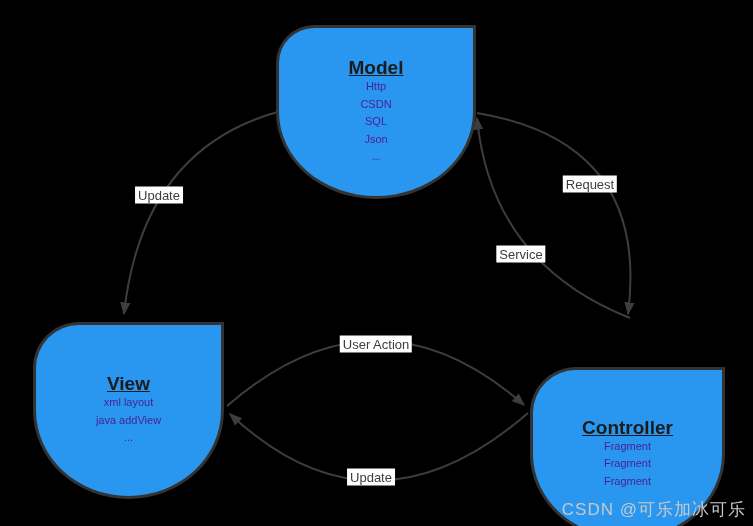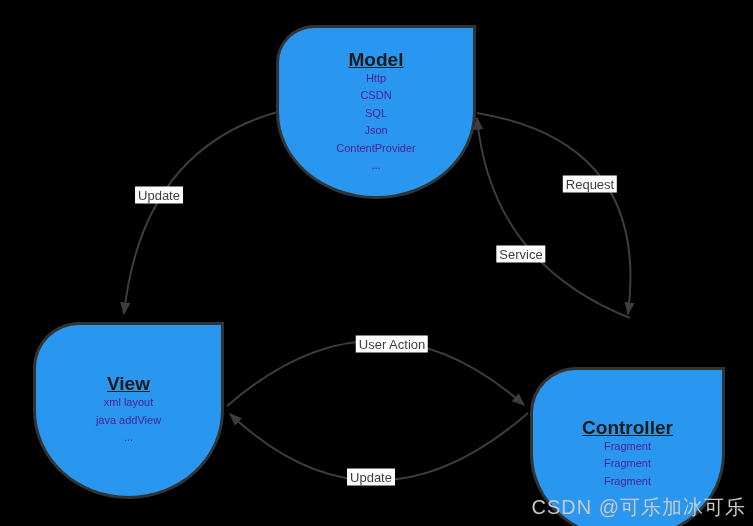--- a/index.html
+++ b/index.html
@@ -25,25 +25,25 @@
   }
   .node-line { font-size: 11px; color: #4c1d95; line-height: 17.5px; }
   .edge-label {
     position: absolute; z-index: 3; transform: translate(-50%, -50%);
     background: #ffffff; color: #3d3d3d;
     font-size: 13px; line-height: 15px; padding: 1px 3px; white-space: nowrap;
   }
   #label-update-left   { left: 159px; top: 195px; }
   #label-callback      { left: 590px; top: 184px; }
   #label-request       { left: 521px; top: 254px; }
-  #label-user-action   { left: 392px; top: 344px; text-align: right; }
+  #label-user-action   { left: 376px; top: 344px; text-align: right; }
   #label-update-bottom { left: 371px; top: 477px; }
   .watermark {
     position: absolute; right: 7px; bottom: 5px; z-index: 4;
-    color: #c9c9c9; font-size: 20px; letter-spacing: 1px;
+    color: #c9c9c9; font-size: 17px; letter-spacing: 1px;
   }
 </style>
 </head>
 <body>
 
 <div class="canvas">
 
   <svg class="edges" width="753" height="526" viewBox="0 0 753 526">
     <defs>
       <marker id="arrowhead" viewBox="0 0 10 10" refX="9" refY="5" markerWidth="6.5" markerHeight="6.5" orient="auto">
@@ -56,21 +56,20 @@
     <path d="M 227 406 Q 377 276 524 405" fill="none" stroke="#3d3d3d" stroke-width="2" marker-end="url(#arrowhead)"></path>
     <path d="M 528 413 Q 373 548 230 414" fill="none" stroke="#3d3d3d" stroke-width="2" marker-end="url(#arrowhead)"></path>
   </svg>
 
   <div class="node" id="node-model">
     <div class="node-title">Model</div>
     <div class="node-line">Http</div>
     <div class="node-line">CSDN</div>
     <div class="node-line">SQL</div>
     <div class="node-line">Json</div>
-    <div class="node-line">ContentProvider</div>
     <div class="node-line">...</div>
   </div>
 
   <div class="node" id="node-view">
     <div class="node-title">View</div>
     <div class="node-line">xml layout</div>
     <div class="node-line">java addView</div>
     <div class="node-line">...</div>
   </div>
 

